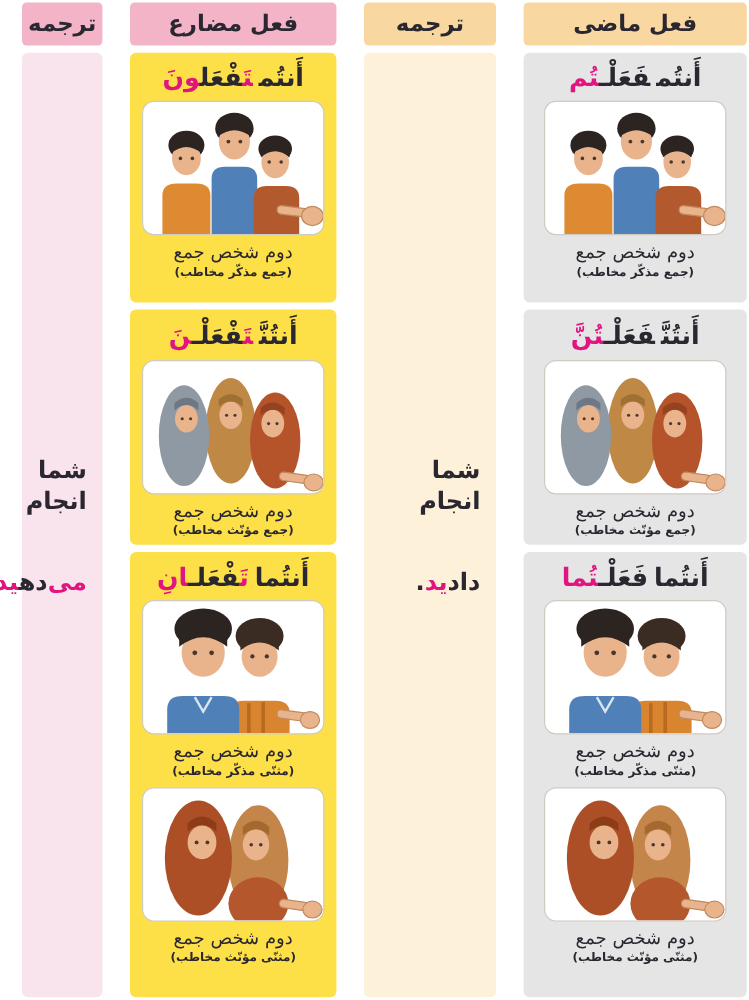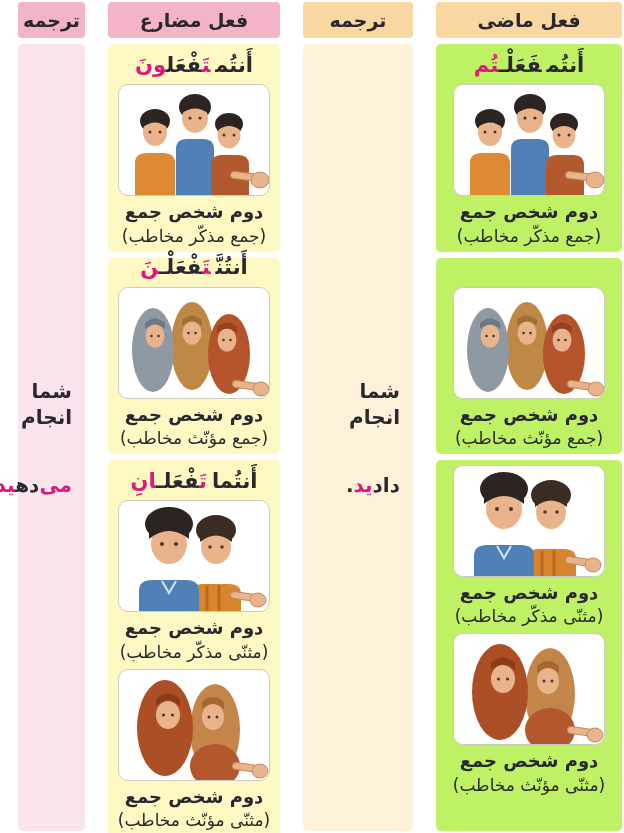--- a/index.html
+++ b/index.html
@@ -19,22 +19,22 @@
   .col-present-verbs{width:172px;}
   .col-present-trans{flex:1;}
   .hdr{
     height:36px;flex:0 0 36px;border-radius:4px;
     display:flex;align-items:center;justify-content:center;
     font-weight:bold;font-size:19px;
   }
   .hdr-orange{background:#f8d7a0;}
   .hdr-pink{background:#f3b4c8;}
   .cell{border-radius:5px;}
-  .past-bg{background:#bef264;}
-  .present-bg{background:#fef9c3;}
+  .past-bg{background:#e5e5e5;}
+  .present-bg{background:#fde047;}
   .past-trans-bg{background:#fdf1d9;}
   .present-trans-bg{background:#f9e4ed;}
   .verb-cell{
     display:flex;flex-direction:column;align-items:center;
     padding:5px 4px;box-sizing:border-box;
   }
   .r1{height:208px;flex:0 0 208px;}
   .r2{height:196px;flex:0 0 196px;justify-content:flex-end;}
   .r3{flex:1;}
   .verb{
@@ -42,22 +42,22 @@
     white-space:nowrap;margin:2px 0 4px;
   }
   .pron{margin-left:5px;}
   .hl{color:#e0157f;}
   .pic{
     width:150px;height:110px;flex:0 0 110px;
     background:#ffffff;border:1px solid #cfcac2;border-radius:10px;
     overflow:hidden;
   }
   .pic svg{display:block;width:100%;height:100%;}
-  .cap1{font-size:18px;font-weight:bold;margin-top:4px;line-height:1.35;}
-  .cap2{font-size:17px;font-weight:normal;line-height:1.3;}
+  .cap1{font-size:15px;font-weight:normal;margin-top:4px;line-height:1.35;}
+  .cap2{font-size:10px;font-weight:bold;line-height:1.3;}
   .mt{margin-top:6px;}
   .trans-cell{
     flex:1;display:flex;flex-direction:column;justify-content:center;
     font-size:20px;font-weight:bold;
     padding:0 13px;box-sizing:border-box;
     gap:42px;text-align:right;line-height:1.3;
   }
 </style>
 </head>
 <body>
@@ -99,20 +99,21 @@
               <rect x="112" y="86" width="28" height="7" rx="3.5" transform="rotate(7 112 86)"></rect>
               <ellipse cx="141" cy="95" rx="9" ry="8"></ellipse>
             </g>
         </svg>
       </div>
       <div class="cap1">دوم شخص جمع</div>
       <div class="cap2">(جمع مذکّر مخاطب)</div>
     </section>
 
     <section class="cell past-bg verb-cell r2">
+      <div class="verb"><span class="pron">أَنتُنَّ</span><span class="word"><span>فَعَلْـ</span><span class="hl">تُنَّ</span></span></div>
       <div class="pic">
         <svg viewBox="0 0 150 110">
           <g>
               <ellipse cx="73" cy="58" rx="21" ry="44" fill="#c08845"></ellipse>
               <ellipse cx="73" cy="45" rx="9.5" ry="11.5" fill="#e9b48c"></ellipse>
               <path d="M63,38 Q73,29 83,38 L83,32 Q73,23 63,32 Z" fill="#a06f33"></path>
               <circle cx="69.5" cy="45" r="1.3" fill="#4a382e"></circle>
               <circle cx="76.5" cy="45" r="1.3" fill="#4a382e"></circle>
             </g>
           <g>
@@ -133,20 +134,21 @@
               <rect x="114" y="92" width="26" height="7" rx="3.5" transform="rotate(8 114 92)"></rect>
               <ellipse cx="142" cy="101" rx="8" ry="7"></ellipse>
             </g>
         </svg>
       </div>
       <div class="cap1">دوم شخص جمع</div>
       <div class="cap2">(جمع مؤنّث مخاطب)</div>
     </section>
 
     <section class="cell past-bg verb-cell r3">
+      <div class="verb"><span class="pron">أَنتُما</span><span class="word"><span>فَعَلْـ</span><span class="hl">تُما</span></span></div>
       <div class="pic">
         <svg viewBox="0 0 150 110">
           <g>
               <ellipse cx="97" cy="29" rx="20" ry="15" fill="#3a2c22"></ellipse>
               <ellipse cx="97" cy="46" rx="15" ry="17" fill="#e9b48c"></ellipse>
               <path d="M81,41 Q97,28 113,41 L113,31 Q97,20 81,31 Z" fill="#3a2c22"></path>
               <circle cx="91" cy="46" r="1.8" fill="#4a382e"></circle>
               <circle cx="103" cy="46" r="1.8" fill="#4a382e"></circle>
               <path d="M72,110 V93 Q72,83 84,83 L110,83 Q122,83 122,93 V110 Z" fill="#d9852f"></path>
               <path d="M88,85 V110 M100,84 V110" stroke="#b86a1e" stroke-width="3" fill="none"></path>

